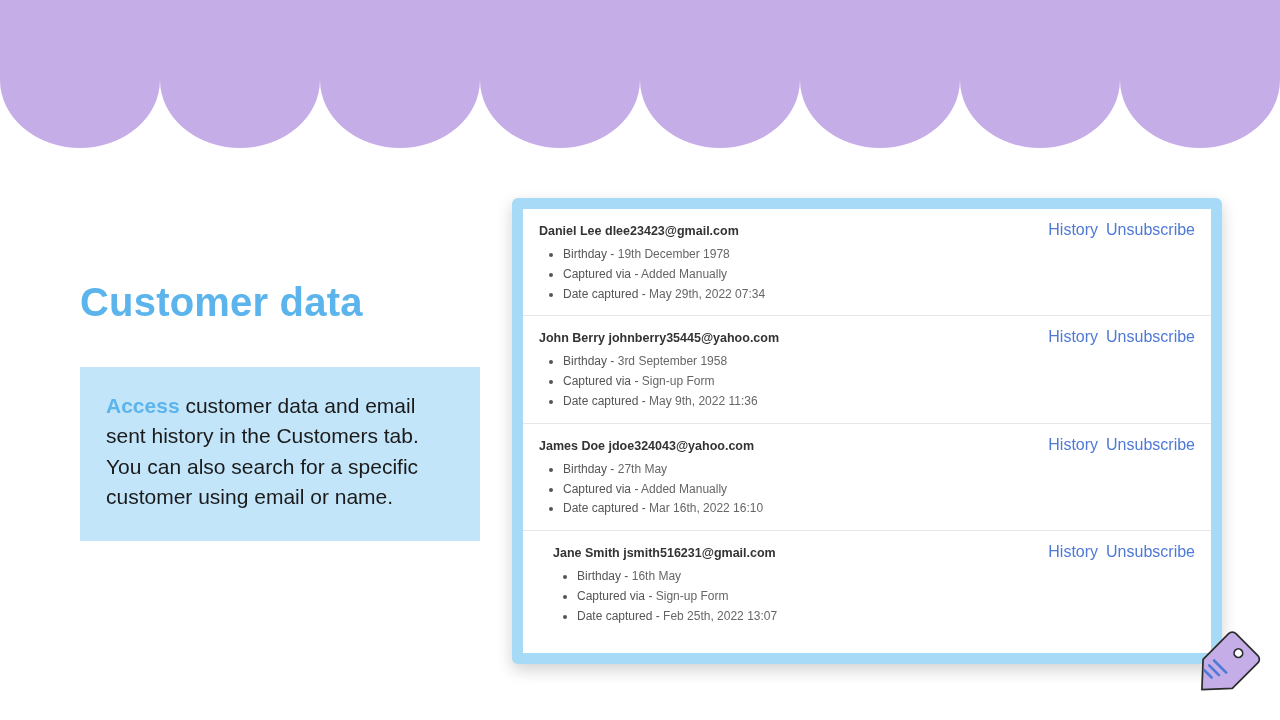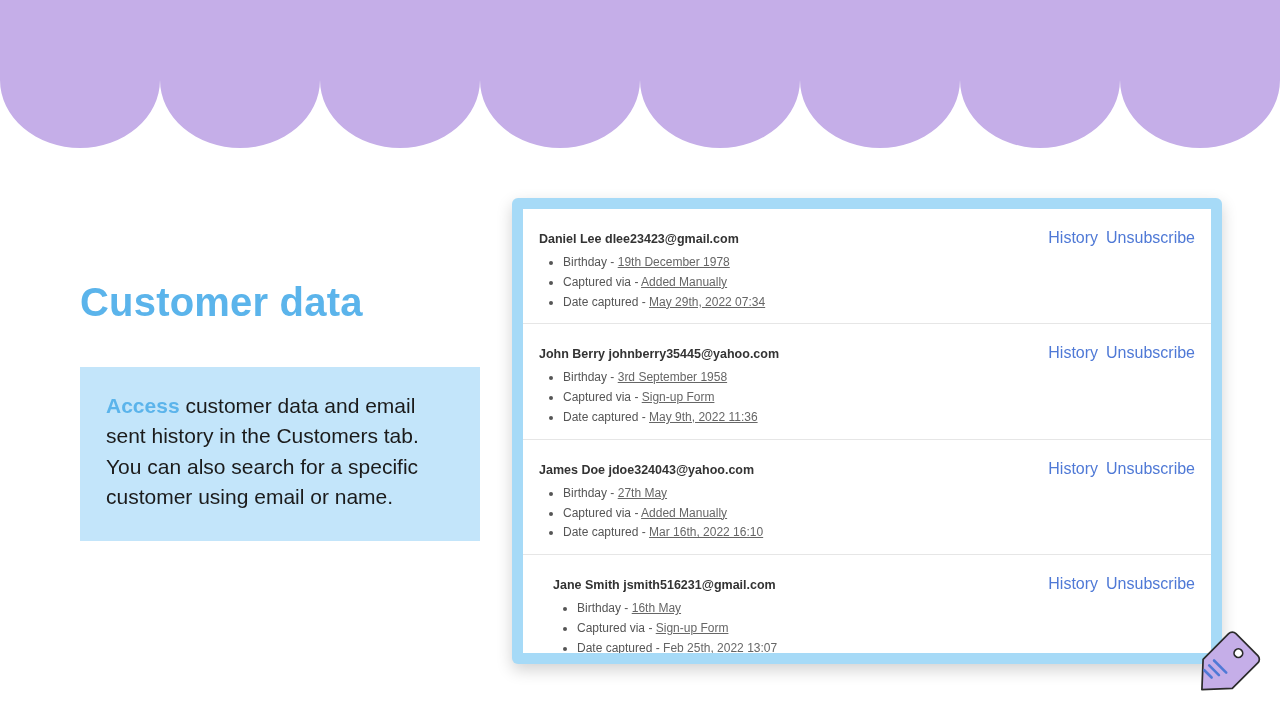--- a/index.html
+++ b/index.html
@@ -50,21 +50,21 @@
   }
   .panel {
     background: #ffffff;
     width: 100%; height: 100%;
     overflow: hidden;
     font-size: 12.5px;
     color: #444;
   }
   .customer {
     border-bottom: 1px solid #e6e6e6;
-    padding: 20px 16px 11px 16px;
+    padding: 12px 16px 11px 16px;
   }
   .customer:last-child { border-bottom: none; margin-left: 14px; }
   .cust-head {
     display: flex; justify-content: space-between; align-items: baseline;
     margin-bottom: 6px;
   }
   .cust-name {
     font-weight: 700;
     color: #333;
     font-size: 12.5px;
@@ -79,21 +79,21 @@
   }
   .cust-list {
     list-style: disc;
     padding-left: 24px;
     color: #555;
     font-size: 12px;
     line-height: 1.65;
   }
   .cust-list li { }
   .klabel { color: #555; }
-  .kval { color: #666; text-decoration: underline; }
+  .kval { color: #666; }
 
   
   .tag-icon {
     position: absolute;
     right: 12px;
     bottom: 8px;
     width: 86px; height: 86px;
   }
 </style>
 </head>

